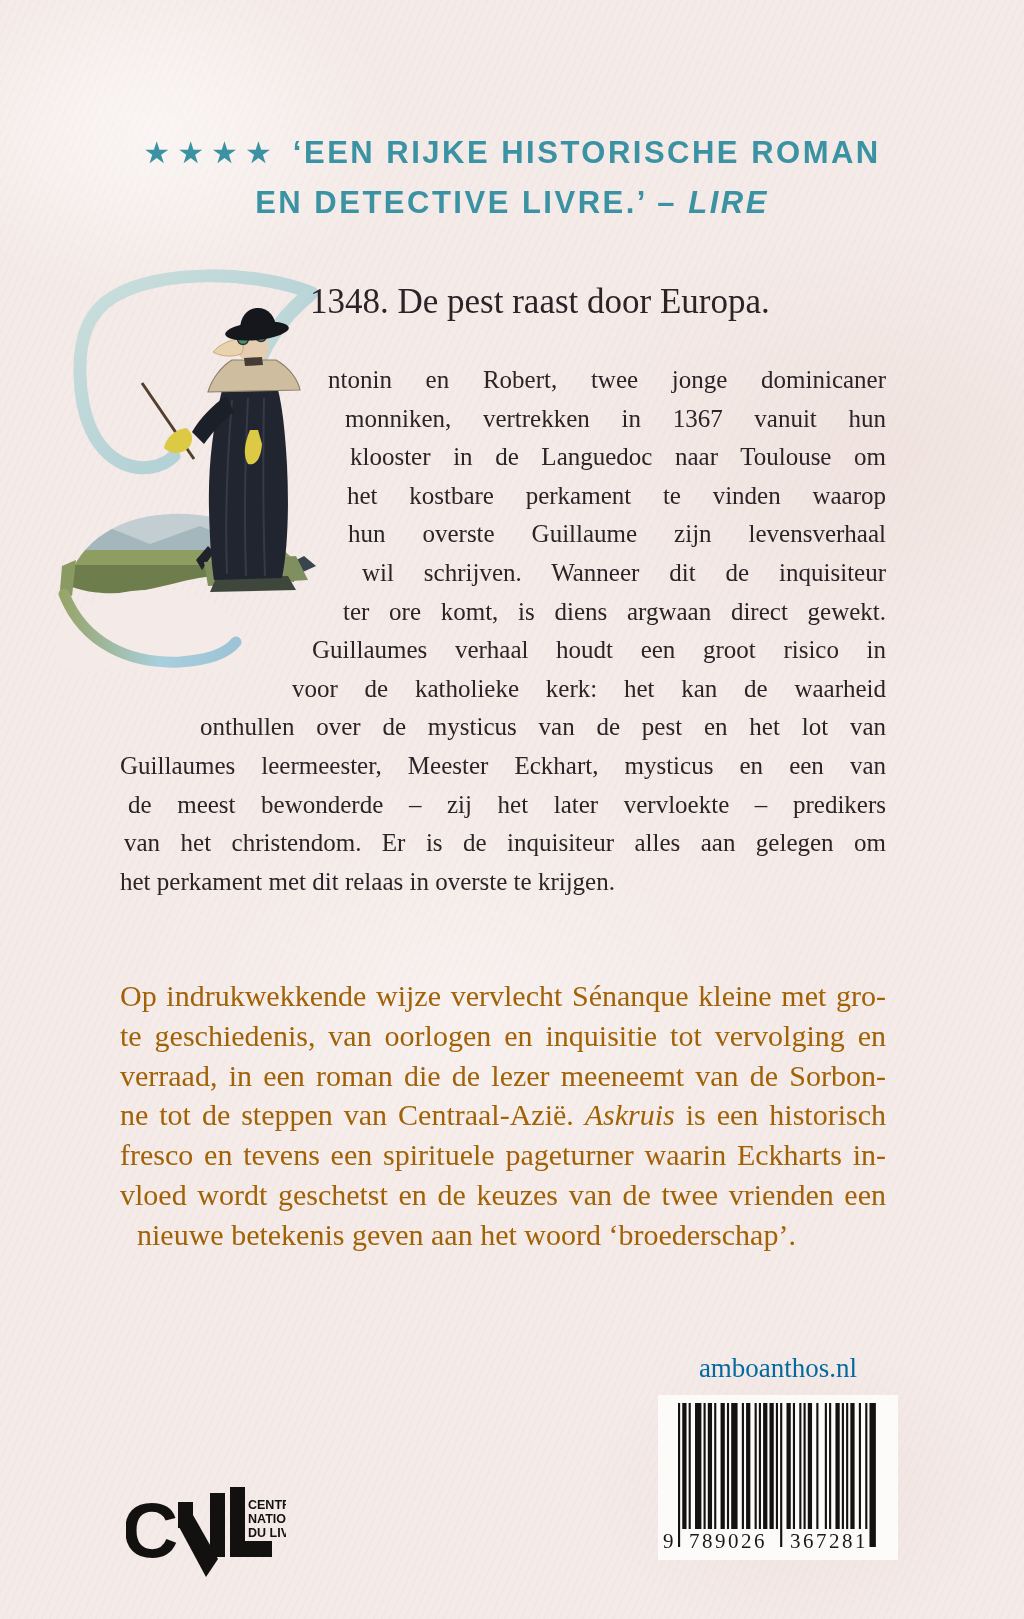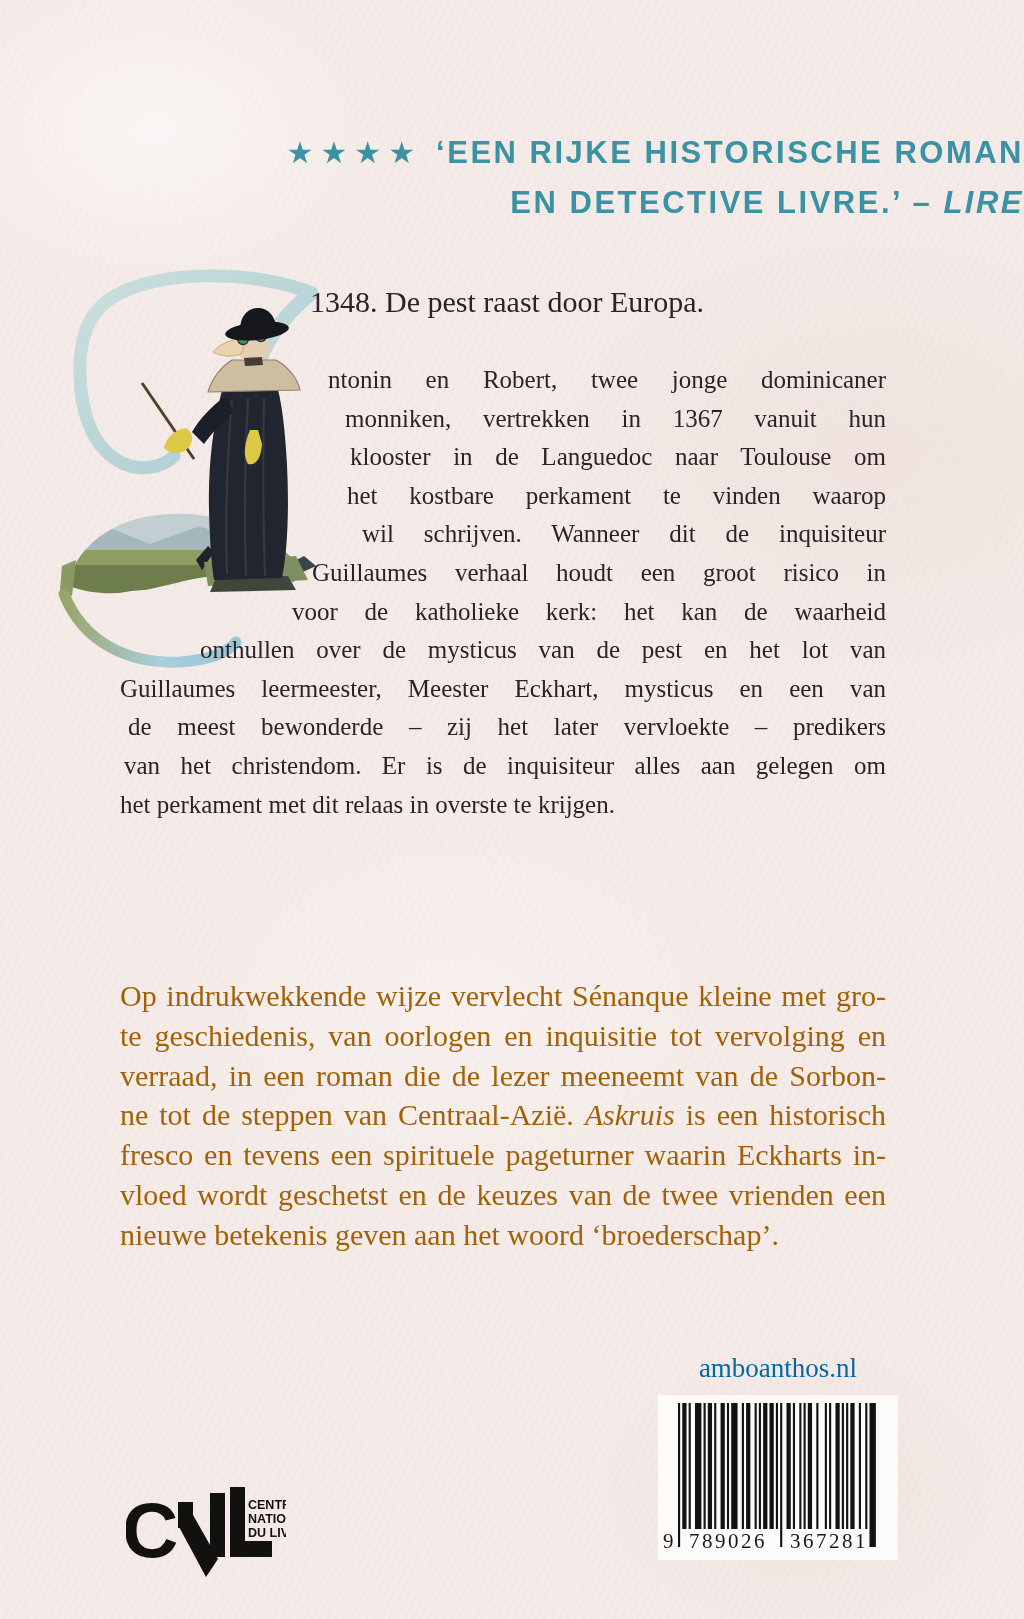--- a/index.html
+++ b/index.html
@@ -16,32 +16,32 @@
       radial-gradient(ellipse 520px 360px at 85% 28%, rgba(233,215,210,.38), transparent 62%),
       radial-gradient(ellipse 620px 420px at 45% 62%, rgba(255,255,255,.32), transparent 60%),
       radial-gradient(ellipse 340px 240px at 78% 92%, rgba(230,212,206,.35), transparent 60%),
       repeating-linear-gradient(115deg, rgba(160,130,125,.03) 0 2px, rgba(0,0,0,0) 2px 7px),
       repeating-linear-gradient(25deg, rgba(255,255,255,.05) 0 3px, rgba(0,0,0,0) 3px 9px);
   }
   .layer{position:absolute; z-index:1;}
 
   
   .review-quote{
-    top:128px; left:0; width:1024px; text-align:right;
+    top:128px; left:0; width:1024px; text-align:center;
     color:#3a92a2; font-family:"Liberation Sans", sans-serif;
     font-weight:bold; font-size:31px; letter-spacing:2.5px; line-height:50px;
   }
   .review-quote .stars{letter-spacing:7px; margin-right:14px; font-family:"DejaVu Sans", sans-serif; font-size:30px;}
   .review-quote .src{font-style:italic;}
 
   
   .text-block{
     top:283px; left:120px; width:766px; color:#2c2327;
   }
-  .intro-line{font-size:30px; line-height:38px; margin-left:190px; margin-bottom:40px;}
+  .intro-line{font-size:35px; line-height:38px; margin-left:190px; margin-bottom:40px;}
   .syn-line{
     font-size:25px; line-height:38.6px;
     text-align:justify; text-align-last:justify;
   }
   .syn-line.l1{margin-left:208px;}
   .syn-line.l2{margin-left:225px;}
   .syn-line.l3{margin-left:230px;}
   .syn-line.l4{margin-left:227px;}
   .syn-line.l5{margin-left:228px;}
   .syn-line.l6{margin-left:242px;}
@@ -51,21 +51,21 @@
   .syn-line.l10{margin-left:80px;}
   .syn-line.l12{margin-left:8px;}
   .syn-line.l13{margin-left:4px;}
   .syn-line.last{text-align:left; text-align-last:auto;}
 
   .about-block{
     top:976px; left:120px; width:766px; color:#a16207;
     font-size:30px; line-height:39.8px;
   }
   .about-line{text-align:justify; text-align-last:justify;}
-  .about-line.last{text-align:left; text-align-last:auto;}
+  .about-line.last{text-align:left; text-align-last:auto;margin-left:17px;}
   .italic{font-style:italic;}
 
   
   .illu{top:266px; left:56px; width:294px; height:404px;}
 
   
   .website{
     top:1353px; left:658px; width:240px; text-align:center;
     font-size:27px; color:#0369a1;
   }
@@ -153,21 +153,23 @@
     </g>
   </svg>
 
   <div class="layer text-block">
     <div class="intro-line">1348. De pest raast door Europa.</div>
     <div class="synopsis">
       <div class="syn-line l1">ntonin en Robert, twee jonge dominicaner</div>
       <div class="syn-line l2">monniken, vertrekken in 1367 vanuit hun</div>
       <div class="syn-line l3">klooster in de Languedoc naar Toulouse om</div>
       <div class="syn-line l4">het kostbare perkament te vinden waarop</div>
+      <div class="syn-line l5">hun overste Guillaume zijn levensverhaal</div>
       <div class="syn-line l6">wil schrijven. Wanneer dit de inquisiteur</div>
+      <div class="syn-line l7">ter ore komt, is diens argwaan direct gewekt.</div>
       <div class="syn-line l8">Guillaumes verhaal houdt een groot risico in</div>
       <div class="syn-line l9">voor de katholieke kerk: het kan de waarheid</div>
       <div class="syn-line l10">onthullen over de mysticus van de pest en het lot van</div>
       <div class="syn-line l11">Guillaumes leermeester, Meester Eckhart, mysticus en een van</div>
       <div class="syn-line l12">de meest bewonderde – zij het later vervloekte – predikers</div>
       <div class="syn-line l13">van het christendom. Er is de inquisiteur alles aan gelegen om</div>
       <div class="syn-line l14 last">het perkament met dit relaas in overste te krijgen.</div>
     </div>
   </div>
 

